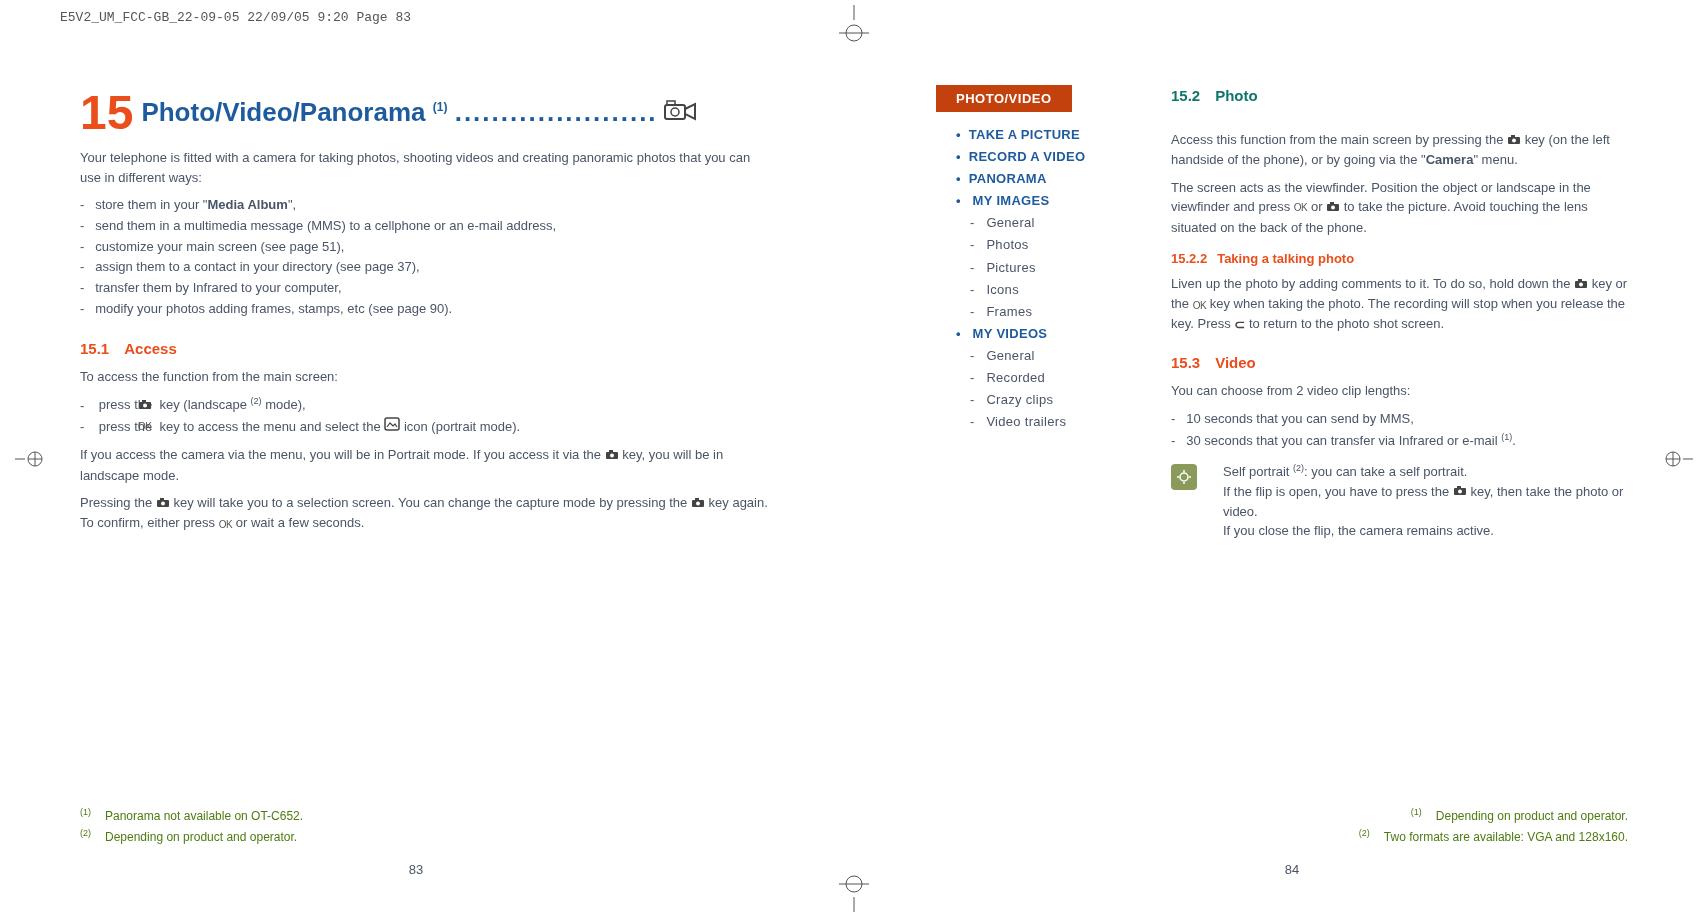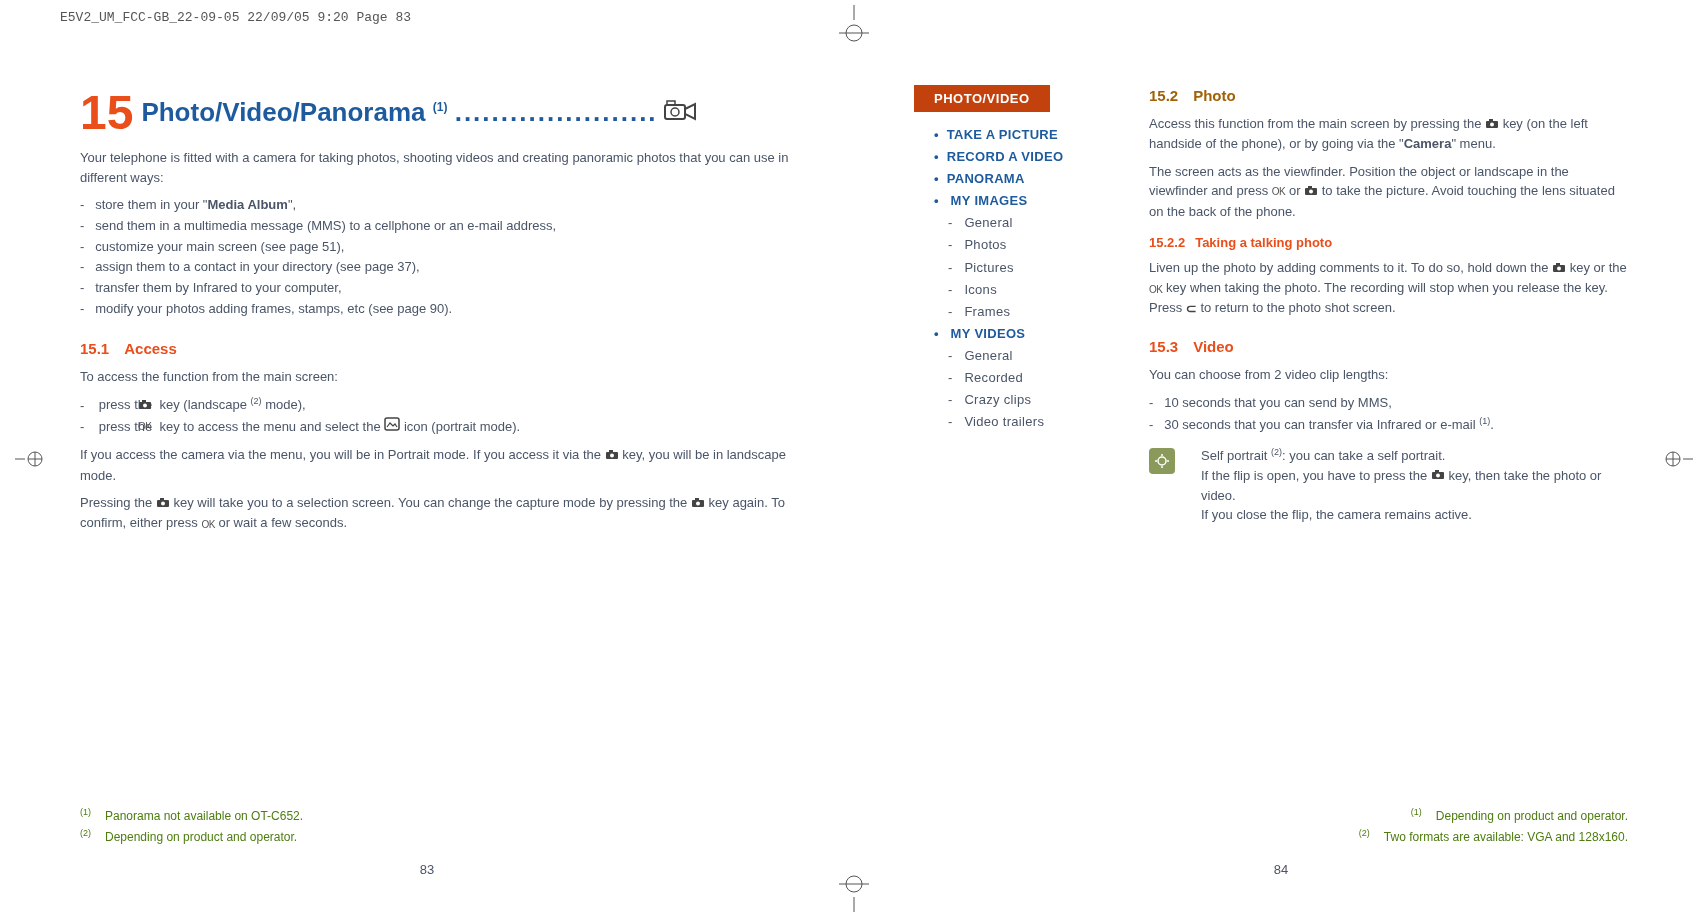--- a/index.html
+++ b/index.html
@@ -9,20 +9,21 @@
     font-size: 13px;
     color: #4a5568;
     background: #fff;
     width: 1708px;
   }
   .page-container {
     display: flex;
     width: 1708px;
     height: 917px;
     position: relative;
+    gap: 44px;
   }
   .page {
     width: 50%;
     padding: 30px 60px 40px 80px;
     box-sizing: border-box;
     position: relative;
   }
   .page-right {
     padding: 30px 80px 40px 60px;
   }
@@ -261,24 +262,24 @@
   .bold {
     font-weight: bold;
   }
   .chapter-row {
     margin-top: 55px;
     white-space: nowrap;
     display: flex;
     align-items: center;
   }
   .section-heading-top {
-    color: #a16207;
+    color: #0f766e;
     font-weight: bold;
     font-size: 15px;
-    margin: 2px 0 10px 0;
+    margin: 2px 0 26px 0;
   }
   .section-heading-top .sec-num {
     margin-right: 15px;
   }
   .sup-inline {
     font-size: 9px;
     vertical-align: super;
   }
 </style>
 </head>

